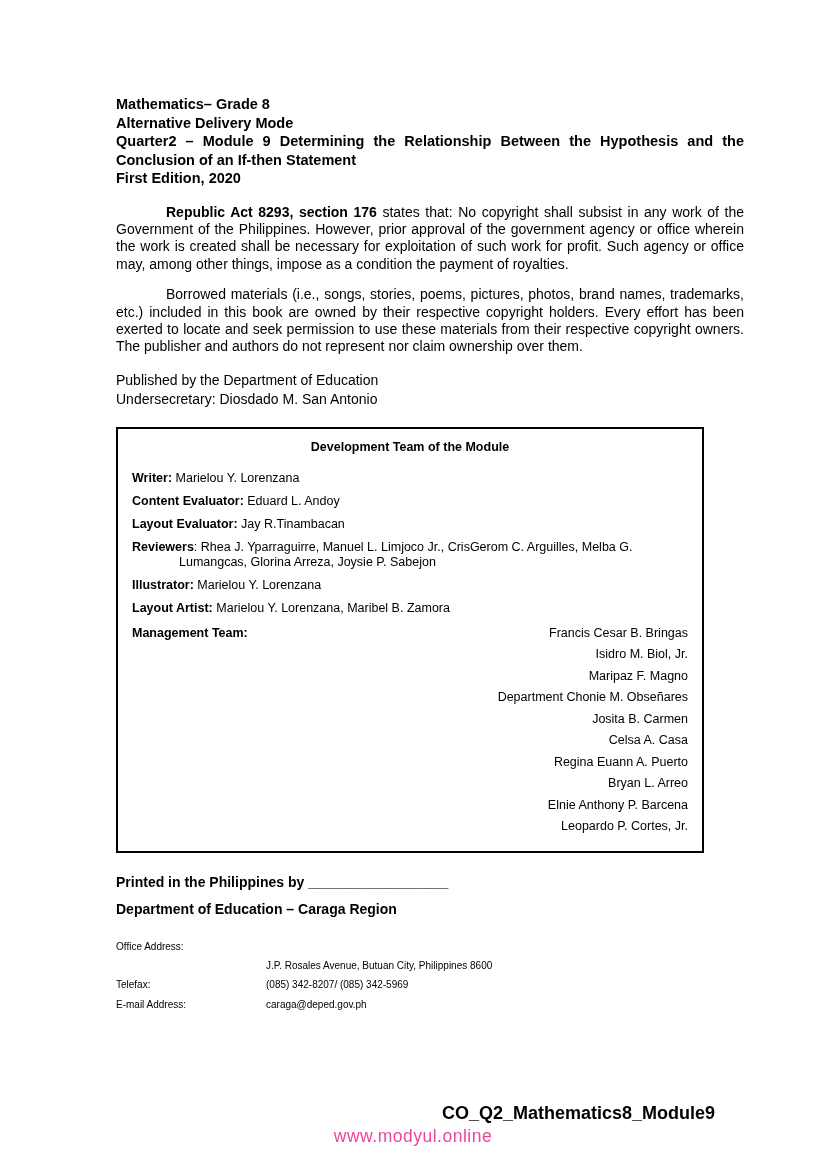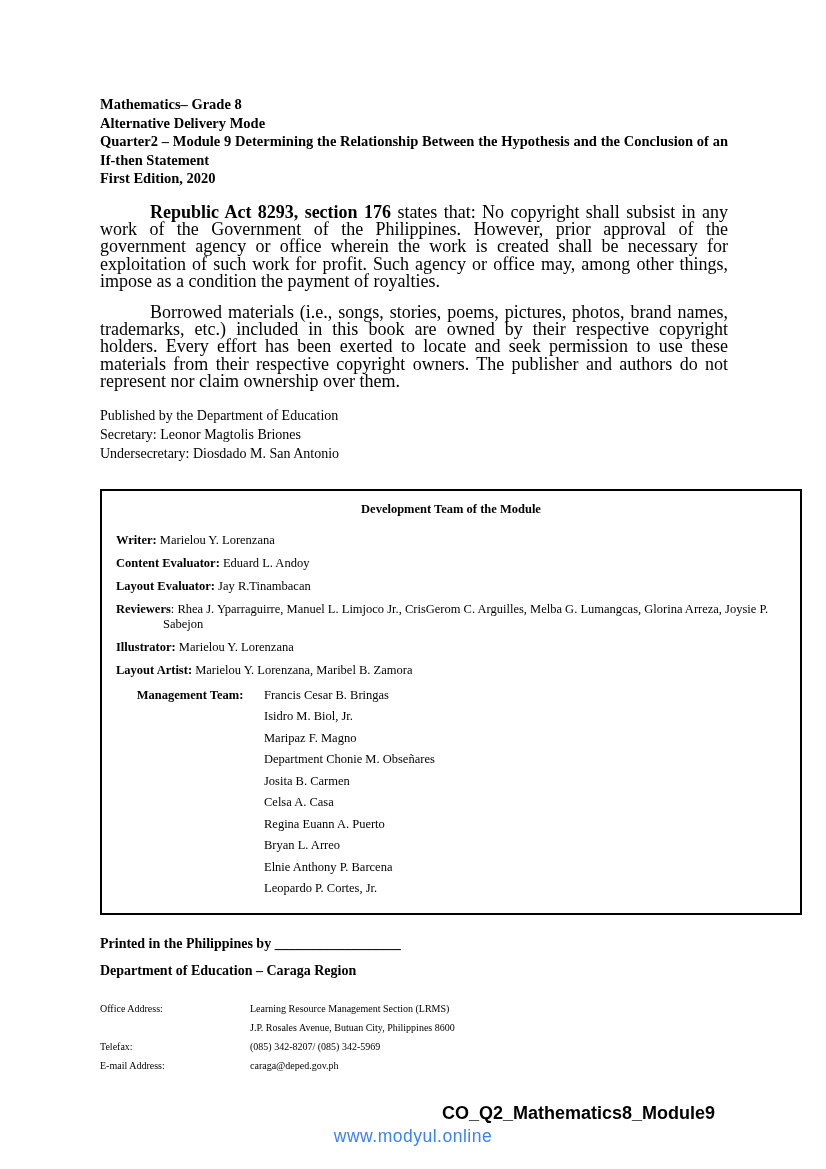--- a/index.html
+++ b/index.html
@@ -11,53 +11,52 @@
     position: relative;
     width: 826px;
     height: 1169px;
     background: #ffffff;
     font-family: "Liberation Sans", "DejaVu Sans", sans-serif;
     color: #000000;
     overflow: hidden;
   }
   .content {
     position: absolute;
-    left: 100px;
+    left: 116px;
     top: 95px;
     width: 628px;
-    font-family: Liberation Serif, serif;
   }
   .header-block {
     font-weight: bold;
     font-size: 14.5px;
     line-height: 18.5px;
   }
   .header-line-justified {
     text-align: justify;
   }
   .para {
-    font-size: 18px;
+    font-size: 14px;
     line-height: 17.4px;
     text-align: justify;
     text-indent: 50px;
     margin: 0 0 13px 0;
   }
   .para-first {
     margin-top: 16px;
   }
   .pub-block {
     font-size: 14px;
     line-height: 19px;
     margin-top: 15px;
   }
   .dev-box {
     box-sizing: border-box;
-    width: 702px;
+    width: 588px;
     border: 2px solid #000000;
-    margin-top: 26px;
+    margin-top: 18px;
     padding: 11px 14px 10px 14px;
     font-size: 12.5px;
     line-height: 15px;
   }
   .dev-title {
     text-align: center;
     font-weight: bold;
     margin-bottom: 16px;
   }
   .dev-entry {
@@ -69,23 +68,22 @@
     text-indent: -47px;
   }
   .mgmt-row {
     display: flex;
     margin-top: 10px;
   }
   .mgmt-label {
     font-weight: bold;
     width: 148px;
     flex: 0 0 148px;
-    text-align: center;
-  }
-  .mgmt-names { flex: 1; }
+  }
+  .mgmt-names { flex: 1; text-align: right; }
   .mgmt-name {
     margin-bottom: 6.5px;
     line-height: 15px;
   }
   .printed-line {
     font-weight: bold;
     font-size: 14px;
     margin-top: 21px;
   }
   .region-line {
@@ -111,21 +109,21 @@
     font-weight: bold;
     font-size: 18px;
   }
   .watermark {
     position: absolute;
     left: 0;
     right: 0;
     top: 1126px;
     text-align: center;
     font-size: 17.5px;
-    color: #3b82f6;
+    color: #ec4899;
     letter-spacing: 0.5px;
   }
 </style>
 </head>
 <body>
 
 <div class="page">
   <div class="content">
 
     <div class="header-block">
@@ -134,21 +132,20 @@
       <div class="header-line-justified">Quarter2 – Module 9 Determining the Relationship Between the Hypothesis and the Conclusion of an If-then Statement</div>
       <div>First Edition, 2020</div>
     </div>
 
     <p class="para para-first"><b>Republic Act 8293, section 176</b><span> states that: No copyright shall subsist in any work of the Government of the Philippines. However, prior approval of the government agency or office wherein the work is created shall be necessary for exploitation of such work for profit. Such agency or office may, among other things, impose as a condition the payment of royalties.</span></p>
 
     <p class="para">Borrowed materials (i.e., songs, stories, poems, pictures, photos, brand names, trademarks, etc.) included in this book are owned by their respective copyright holders. Every effort has been exerted to locate and seek permission to use these materials from their respective copyright owners. The publisher and authors do not represent nor claim ownership over them.</p>
 
     <div class="pub-block">
       <div>Published by the Department of Education</div>
-      <div>Secretary: Leonor Magtolis Briones</div>
       <div>Undersecretary: Diosdado M. San Antonio</div>
     </div>
 
     <div class="dev-box">
       <div class="dev-title">Development Team of the Module</div>
 
       <div class="dev-entry"><b>Writer:</b><span> Marielou Y. Lorenzana</span></div>
       <div class="dev-entry"><b>Content Evaluator:</b><span> Eduard L. Andoy</span></div>
       <div class="dev-entry"><b>Layout Evaluator:</b><span> Jay R.Tinambacan</span></div>
       <div class="dev-entry hanging"><b>Reviewers</b><span>: Rhea J. Yparraguirre, Manuel L. Limjoco Jr., CrisGerom C. Arguilles, Melba G. Lumangcas, Glorina Arreza, Joysie P. Sabejon</span></div>
@@ -172,21 +169,20 @@
       </div>
     </div>
 
     <div class="printed-line"><span>Printed in the Philippines by </span><span>__________________</span></div>
 
     <div class="region-line">Department of Education – Caraga Region</div>
 
     <div class="contact-block">
       <div class="contact-row">
         <div class="contact-label">Office Address:</div>
-        <div class="contact-value">Learning Resource Management Section (LRMS)</div>
       </div>
       <div class="contact-row">
         <div class="contact-label"></div>
         <div class="contact-value">J.P. Rosales Avenue, Butuan City, Philippines 8600</div>
       </div>
       <div class="contact-row">
         <div class="contact-label">Telefax:</div>
         <div class="contact-value">(085) 342-8207/ (085) 342-5969</div>
       </div>
       <div class="contact-row">

